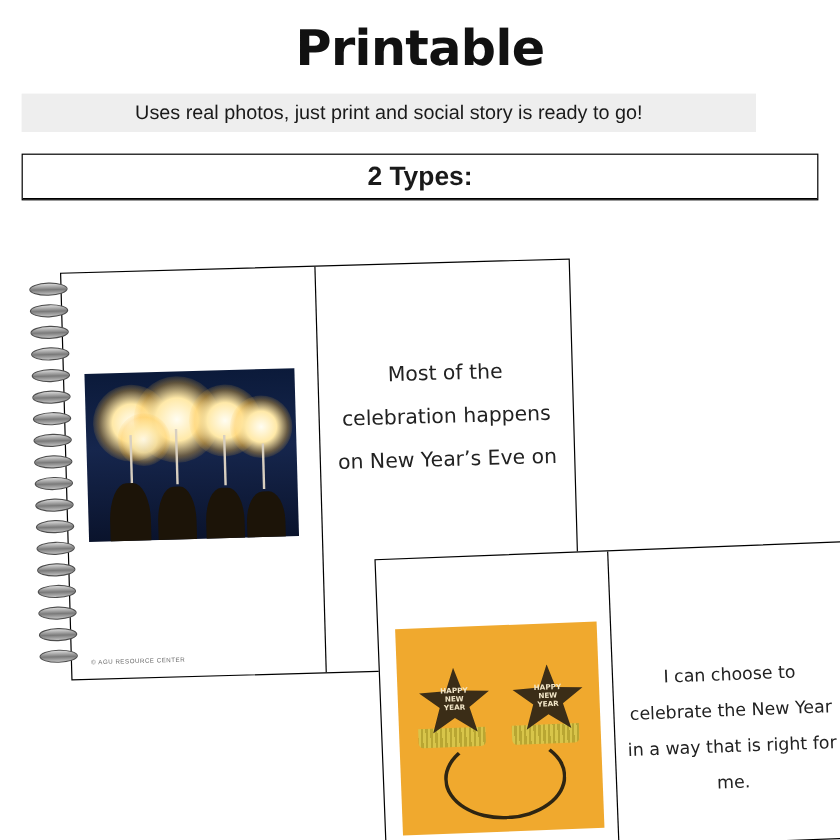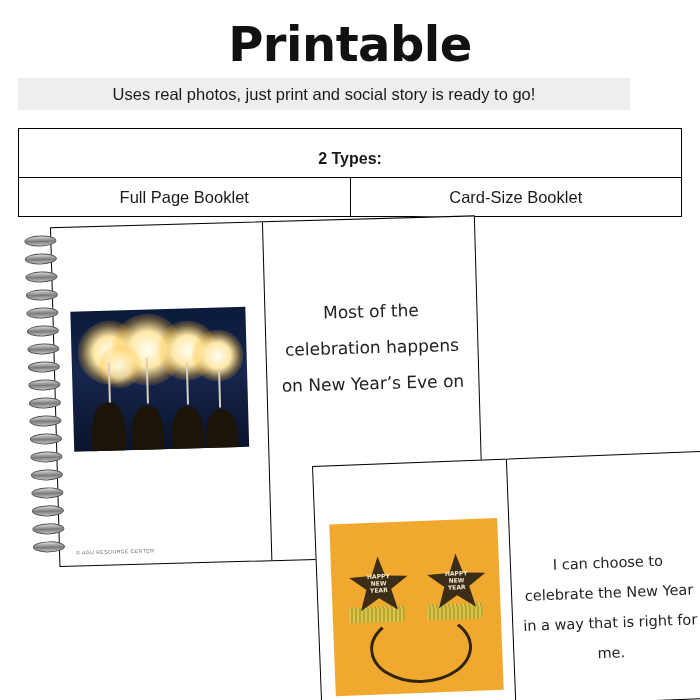--- a/index.html
+++ b/index.html
@@ -16,21 +16,21 @@
     color: #1a1a1a;
   }
 
   
   .title {
     position: absolute;
     top: 16px;
     left: 0;
     width: 700px;
     text-align: center;
-    font-size: 48px;
+    font-size: 41px;
     font-weight: bold;
     letter-spacing: -0.5px;
     color: #111111;
     font-family: "DejaVu Sans", sans-serif;
   }
 
   .subtitle-bar {
     position: absolute;
     top: 78px;
     left: 18px;
@@ -55,23 +55,22 @@
     width: 664px;
     border: 1.5px solid #000;
     box-sizing: border-box;
   }
   .types-header {
     height: 36px;
     display: flex;
     align-items: center;
     justify-content: center;
     border-bottom: 1.5px solid #000;
-    font-size: 16px;
+    font-size: 22px;
     font-weight: bold;
-    margin-top: 12px;
   }
   .types-row {
     display: flex;
     height: 38px;
   }
   .types-cell {
     flex: 1 1 50%;
     display: flex;
     align-items: center;
     justify-content: center;
@@ -264,24 +263,20 @@
 <body>
 
 <div class="title">Printable</div>
 
 <div class="subtitle-bar">
   <span>Uses real photos, just print and social story is ready to go!</span>
 </div>
 
 <div class="types-table">
   <div class="types-header">2 Types:</div>
-  <div class="types-row">
-    <div class="types-cell left">Full Page Booklet</div>
-    <div class="types-cell">Card-Size Booklet</div>
-  </div>
 </div>
 
 <div class="booklet-full">
 
   <div class="page">
     <div class="half left">
 
       <div class="photo-sparkler">
 
         <div class="spark" style="left:6px;  top:10px; width:64px; height:64px;"></div>

